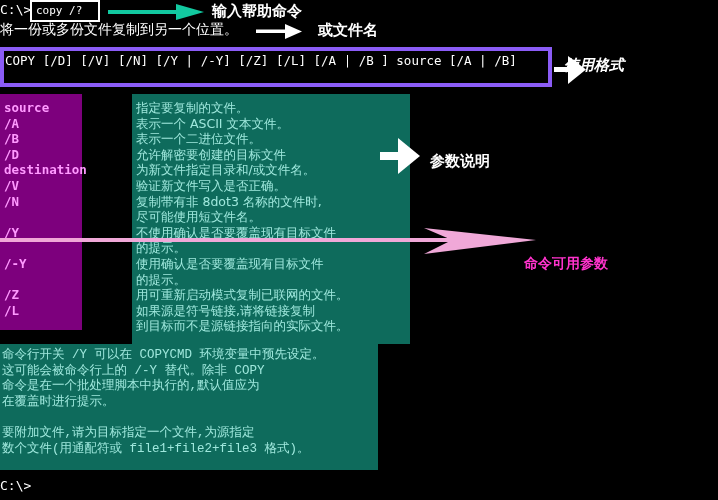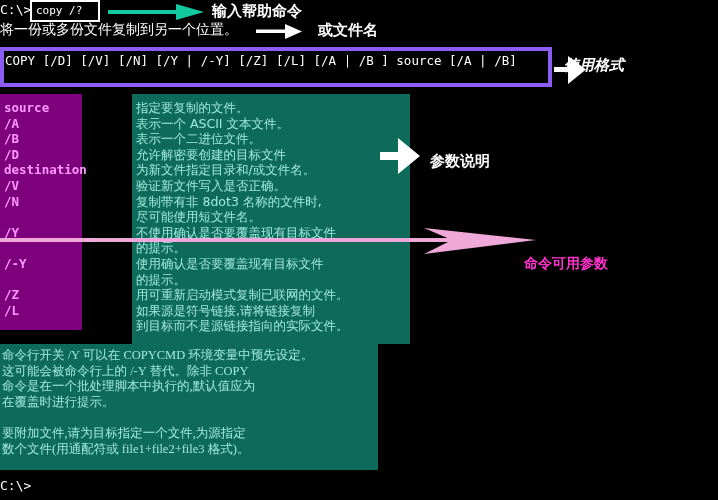--- a/index.html
+++ b/index.html
@@ -73,21 +73,21 @@
     font-family:"DejaVu Sans","Liberation Sans",sans-serif;
   }
 
   
   #note-panel{
     left:0px;top:344px;width:378px;height:126px;background:#0e6b5c;
   }
   #note-panel .nlist{
     color:#9fe8dd;font-size:12.5px;line-height:15.6px;white-space:pre;
     padding:4px 0 0 2px;
-    font-family:Liberation Serif, serif;
+    font-family:Liberation Mono, monospace;
   }
 
   
   #prompt-line-bottom{left:0px;top:478px;color:#ffffff;font-size:13px;line-height:16px;}
 </style>
 </head>
 <body>
 
 <div class="screen">
 

